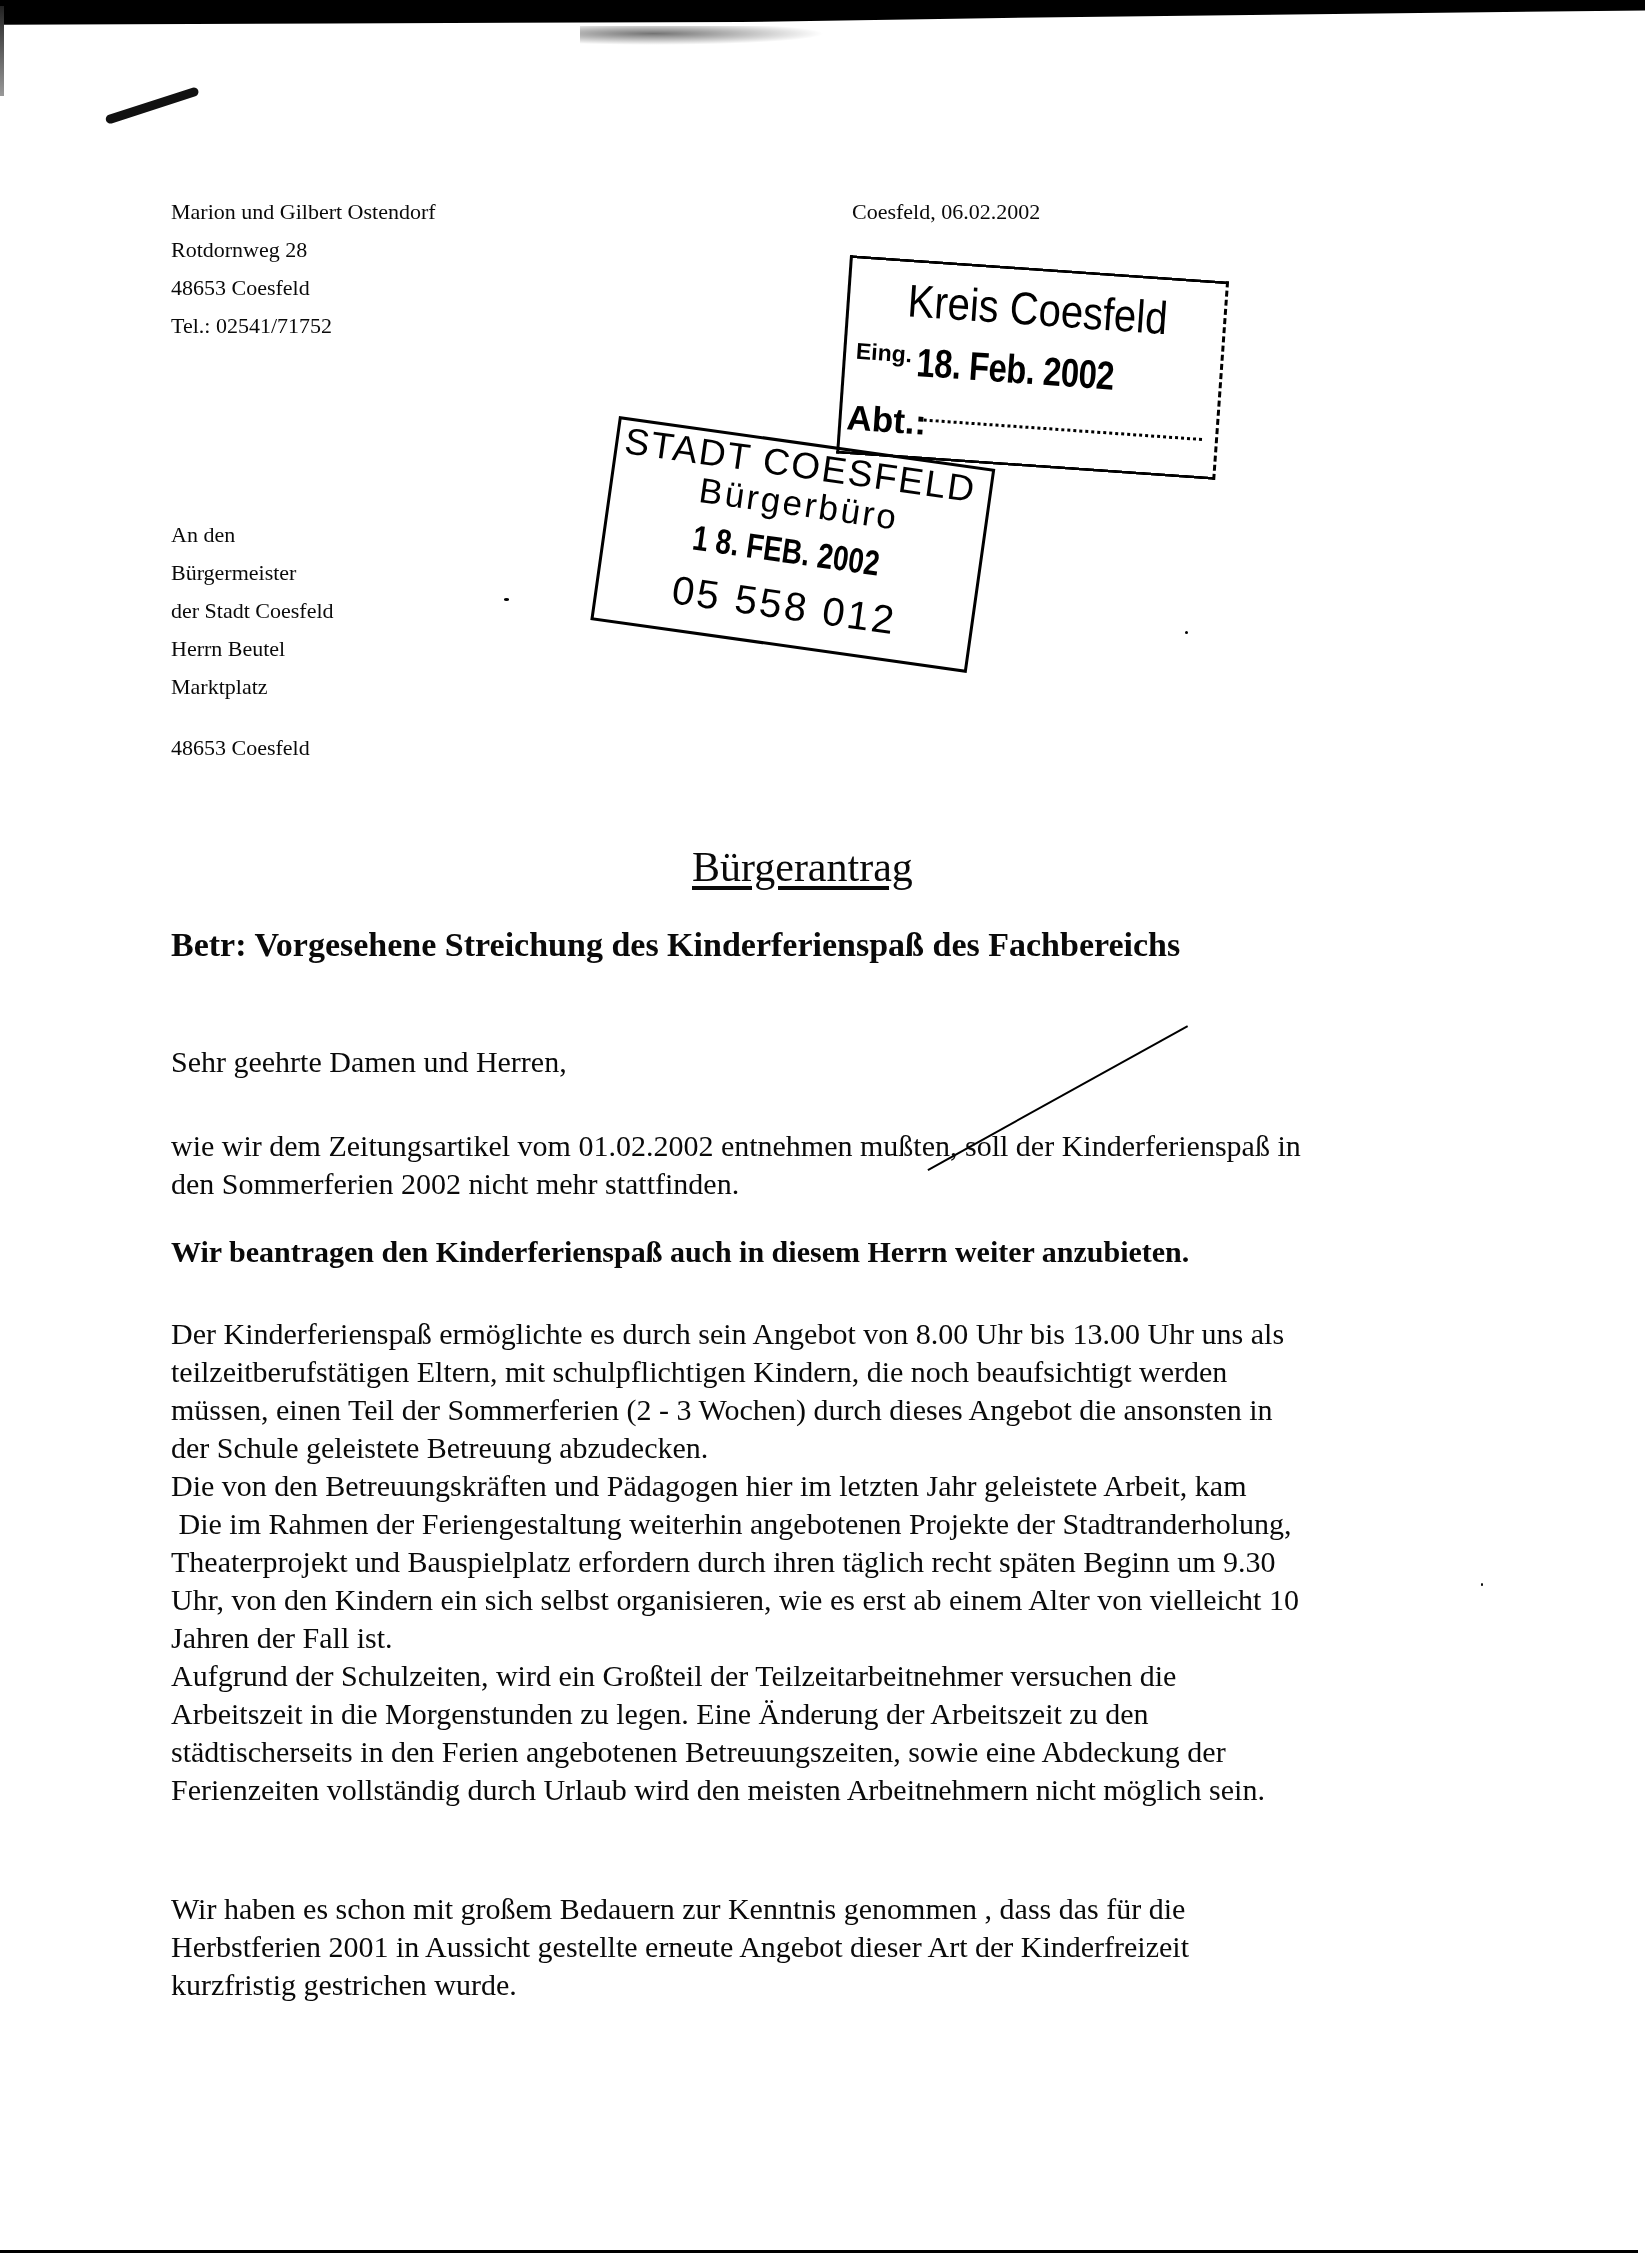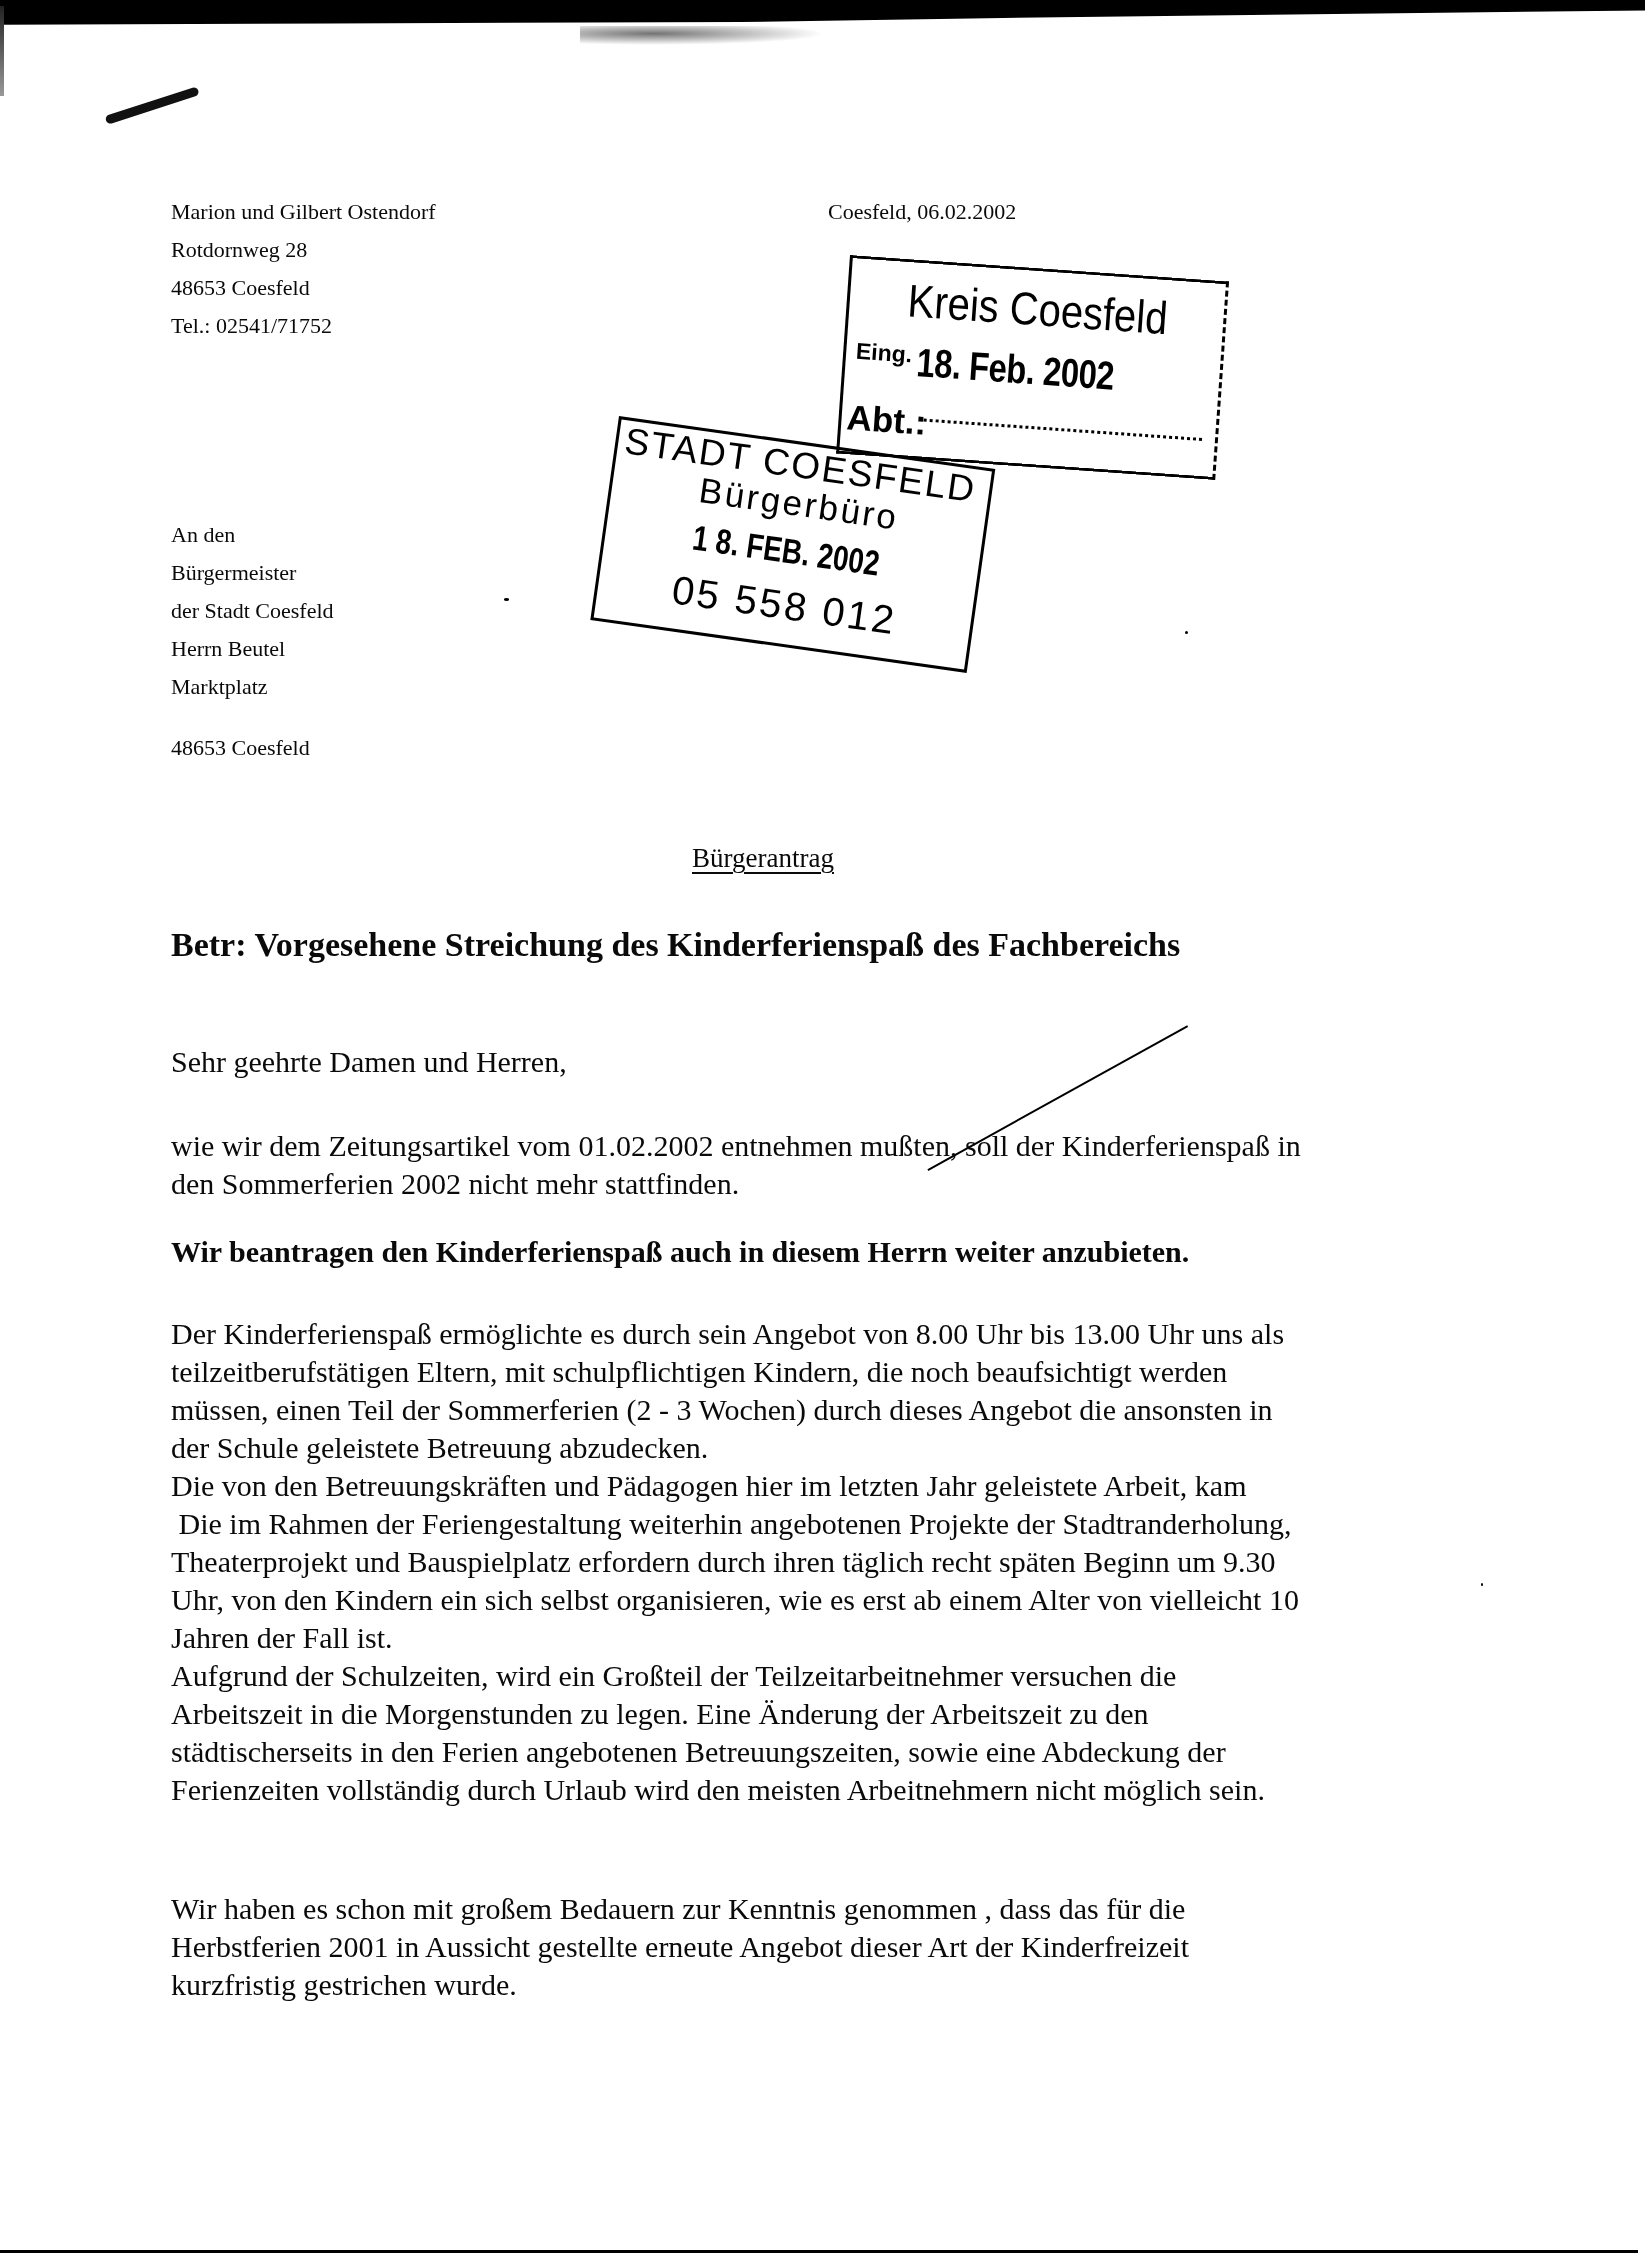--- a/index.html
+++ b/index.html
@@ -24,25 +24,25 @@
   .pen-mark {
     position: absolute; left: 106px; top: 116px; width: 97px; height: 9px;
     background: #111; border-radius: 4.5px; transform: rotate(-18deg);
     transform-origin: left center;
   }
   .scan-bottom {
     position: absolute; left: 0; top: 2250px; width: 1638px; height: 3.2px; background: #000;
   }
   .text { position: absolute; font-size: 22px; line-height: 38px; white-space: pre; }
   .sender { left: 171px; top: 193px; }
-  .date { left: 828px; top: 193px; }
+  .date { left: 852px; top: 193px; }
   .recipient { left: 171px; top: 516px; }
   .recipient-city { left: 171px; top: 729px; }
   .title {
-    position: absolute; left: 692px; top: 843px; font-size: 27px;
+    position: absolute; left: 692px; top: 843px; font-size: 42px;
     text-decoration: underline; text-underline-offset: 5.2px;
   }
   .subject {
     position: absolute; left: 171px; top: 925px; font-size: 34px; font-weight: bold;
     line-height: 39px;
   }
   .subject .l2 { display: block; padding-left: 98px; }
   .para { position: absolute; left: 171px; width: 1290px; font-size: 30px; line-height: 38px; }
   .para span.line { display: block; white-space: pre; }
   .bold { font-weight: bold; }

